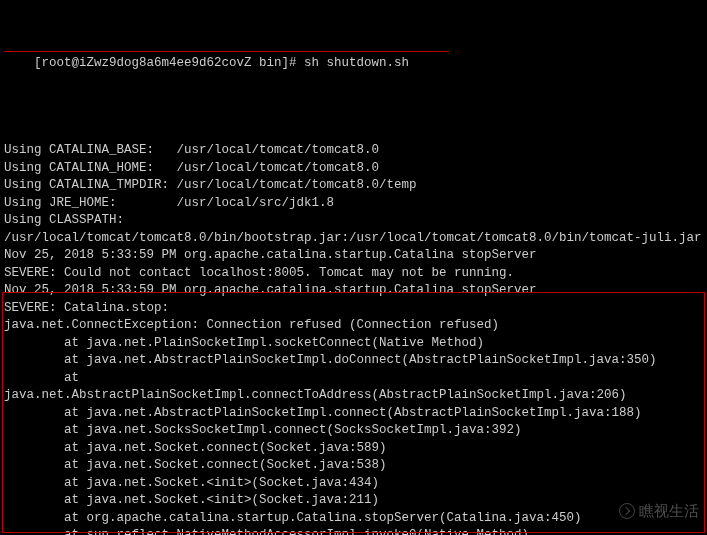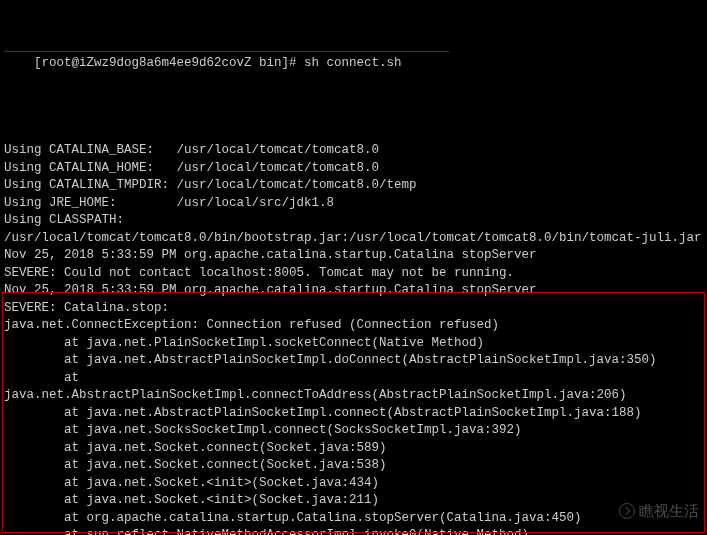--- a/index.html
+++ b/index.html
@@ -75,21 +75,21 @@
     }
     .line {
       min-height: 17px;
     }
   </style>
 </head>
 <body>
 
 <div class="terminal">
   <div class="prompt-line">
-    <span>[root@iZwz9dog8a6m4ee9d62covZ bin]# sh connect.sh</span>
+    <span>[root@iZwz9dog8a6m4ee9d62covZ bin]# sh shutdown.sh</span>
     <div class="prompt-underline"></div>
   </div>
   <div id="lines-container"><div class="line">Using CATALINA_BASE:   /usr/local/tomcat/tomcat8.0</div><div class="line">Using CATALINA_HOME:   /usr/local/tomcat/tomcat8.0</div><div class="line">Using CATALINA_TMPDIR: /usr/local/tomcat/tomcat8.0/temp</div><div class="line">Using JRE_HOME:        /usr/local/src/jdk1.8</div><div class="line">Using CLASSPATH:       /usr/local/tomcat/tomcat8.0/bin/bootstrap.jar:/usr/local/tomcat/tomcat8.0/bin/tomcat-juli.jar</div><div class="line">Nov 25, 2018 5:33:59 PM org.apache.catalina.startup.Catalina stopServer</div><div class="line">SEVERE: Could not contact localhost:8005. Tomcat may not be running.</div><div class="line">Nov 25, 2018 5:33:59 PM org.apache.catalina.startup.Catalina stopServer</div><div class="line">SEVERE: Catalina.stop:</div><div class="line">java.net.ConnectException: Connection refused (Connection refused)</div><div class="line">        at java.net.PlainSocketImpl.socketConnect(Native Method)</div><div class="line">        at java.net.AbstractPlainSocketImpl.doConnect(AbstractPlainSocketImpl.java:350)</div><div class="line">        at java.net.AbstractPlainSocketImpl.connectToAddress(AbstractPlainSocketImpl.java:206)</div><div class="line">        at java.net.AbstractPlainSocketImpl.connect(AbstractPlainSocketImpl.java:188)</div><div class="line">        at java.net.SocksSocketImpl.connect(SocksSocketImpl.java:392)</div><div class="line">        at java.net.Socket.connect(Socket.java:589)</div><div class="line">        at java.net.Socket.connect(Socket.java:538)</div><div class="line">        at java.net.Socket.&lt;init&gt;(Socket.java:434)</div><div class="line">        at java.net.Socket.&lt;init&gt;(Socket.java:211)</div><div class="line">        at org.apache.catalina.startup.Catalina.stopServer(Catalina.java:450)</div><div class="line">        at sun.reflect.NativeMethodAccessorImpl.invoke0(Native Method)</div></div>
 </div>
 
 <div class="red-box"></div>
 
 <div class="watermark">
   <div class="watermark-icon"></div>
   <span>瞧视生活</span>

